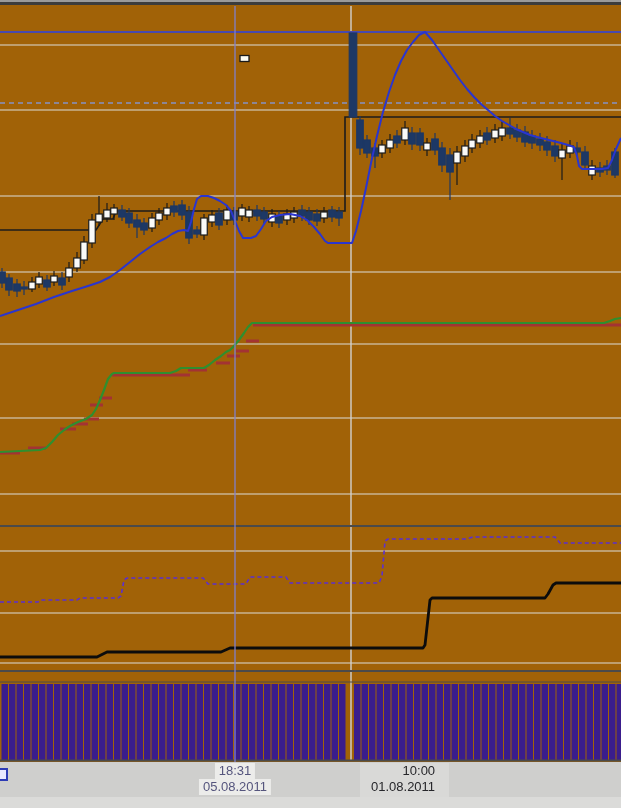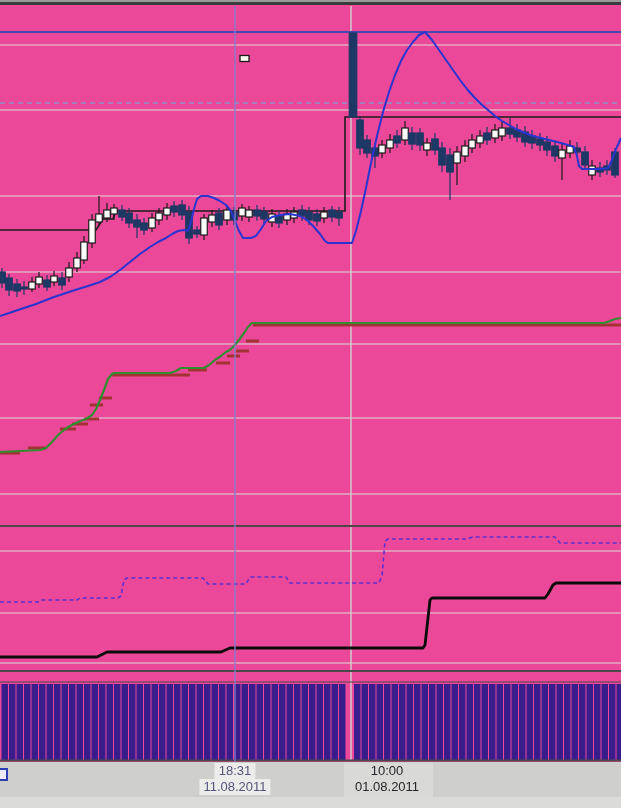--- a/index.html
+++ b/index.html
@@ -1,28 +1,28 @@
 <!DOCTYPE html>
 <html><head>
 <meta charset="utf-8">
 <style>
   html,body{margin:0;padding:0;}
   .screen{
     position:relative;width:621px;height:808px;overflow:hidden;
-    background:#ec4899;font-family:"Liberation Sans",sans-serif;
+    background:#a16207;font-family:"Liberation Sans",sans-serif;
   }
   .top-border{position:absolute;left:0;top:0;width:621px;height:5px;
     background:linear-gradient(to bottom,#9a9a9a 0 2px,#3c3c3c 2px 5px);}
   .chart-svg{position:absolute;left:0;top:0;}
   .time-axis{position:absolute;left:0;top:762px;width:621px;height:35px;background:#cfcfcd;}
   .axis-bottom-strip{position:absolute;left:0;top:797px;width:621px;height:11px;background:#dbdbd9;}
   .xlabel{position:absolute;top:763px;font-size:13px;line-height:16px;white-space:nowrap;}
   .xlabel-crosshair{left:235px;transform:translateX(-50%);text-align:center;color:#55557d;}
   .xlabel-crosshair span{display:inline-block;background:rgba(238,238,236,0.93);padding:0 4px;}
-  .xlabel-session{left:344px;text-align:center;color:#26262a;background:#d9d9d7;padding:0 14px 2px 11px;}
+  .xlabel-session{left:360px;text-align:right;color:#26262a;background:#d9d9d7;padding:0 14px 2px 11px;}
   .xlabel-session div{display:block;}
   .partial-icon{position:absolute;left:-3px;top:768px;width:7px;height:9px;
     border:2px solid #2d3bb5;background:#e9e9ff;}
 </style>
 </head>
 <body>
 
 <div class="screen">
   <div class="top-border"></div>
 
@@ -331,20 +331,20 @@
         <rect x="240" y="55.5" width="9" height="6" fill="#fcfcf2" stroke="#1a1a1a" stroke-width="1.3"></rect>
       </g>
     </svg>
 
   <div class="time-axis"></div>
   <div class="axis-bottom-strip"></div>
   <div class="partial-icon"></div>
 
   <div class="xlabel xlabel-crosshair">
     <span>18:31</span><br>
-    <span>11.08.2011</span>
+    <span>05.08.2011</span>
   </div>
 
   <div class="xlabel xlabel-session">
     <div>10:00</div>
     <div>01.08.2011</div>
   </div>
 </div>
 
 </body></html>

